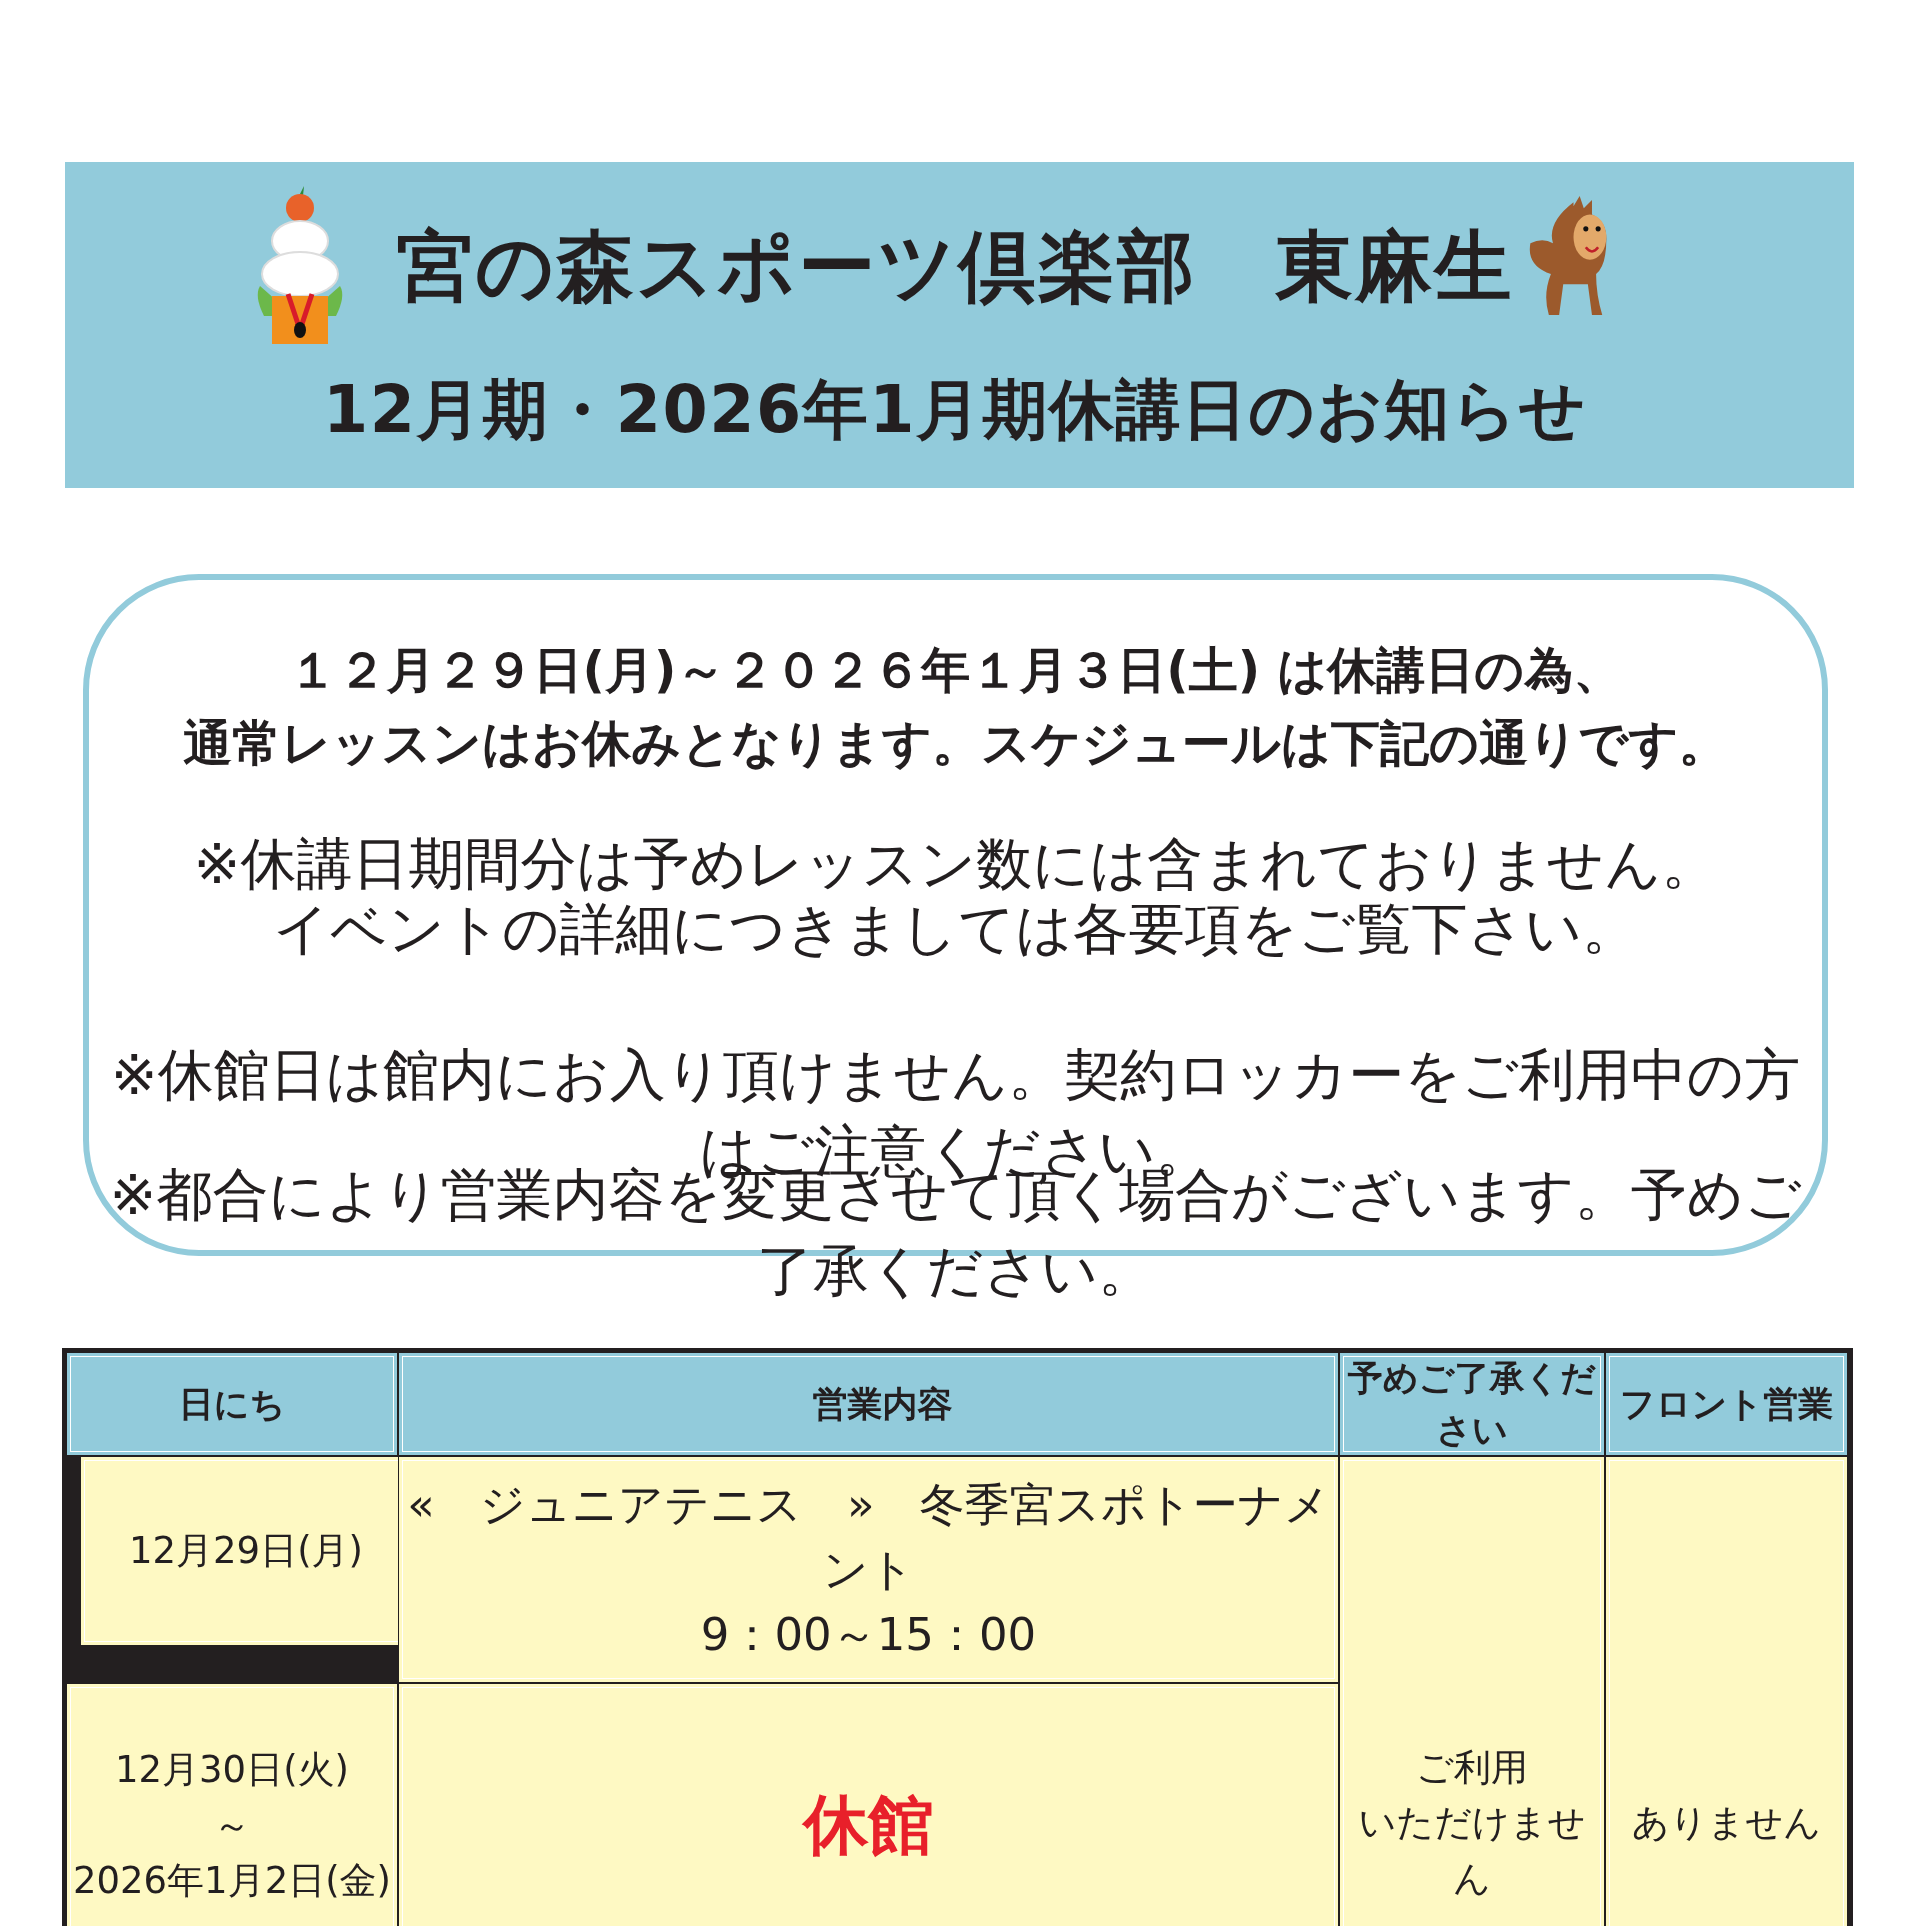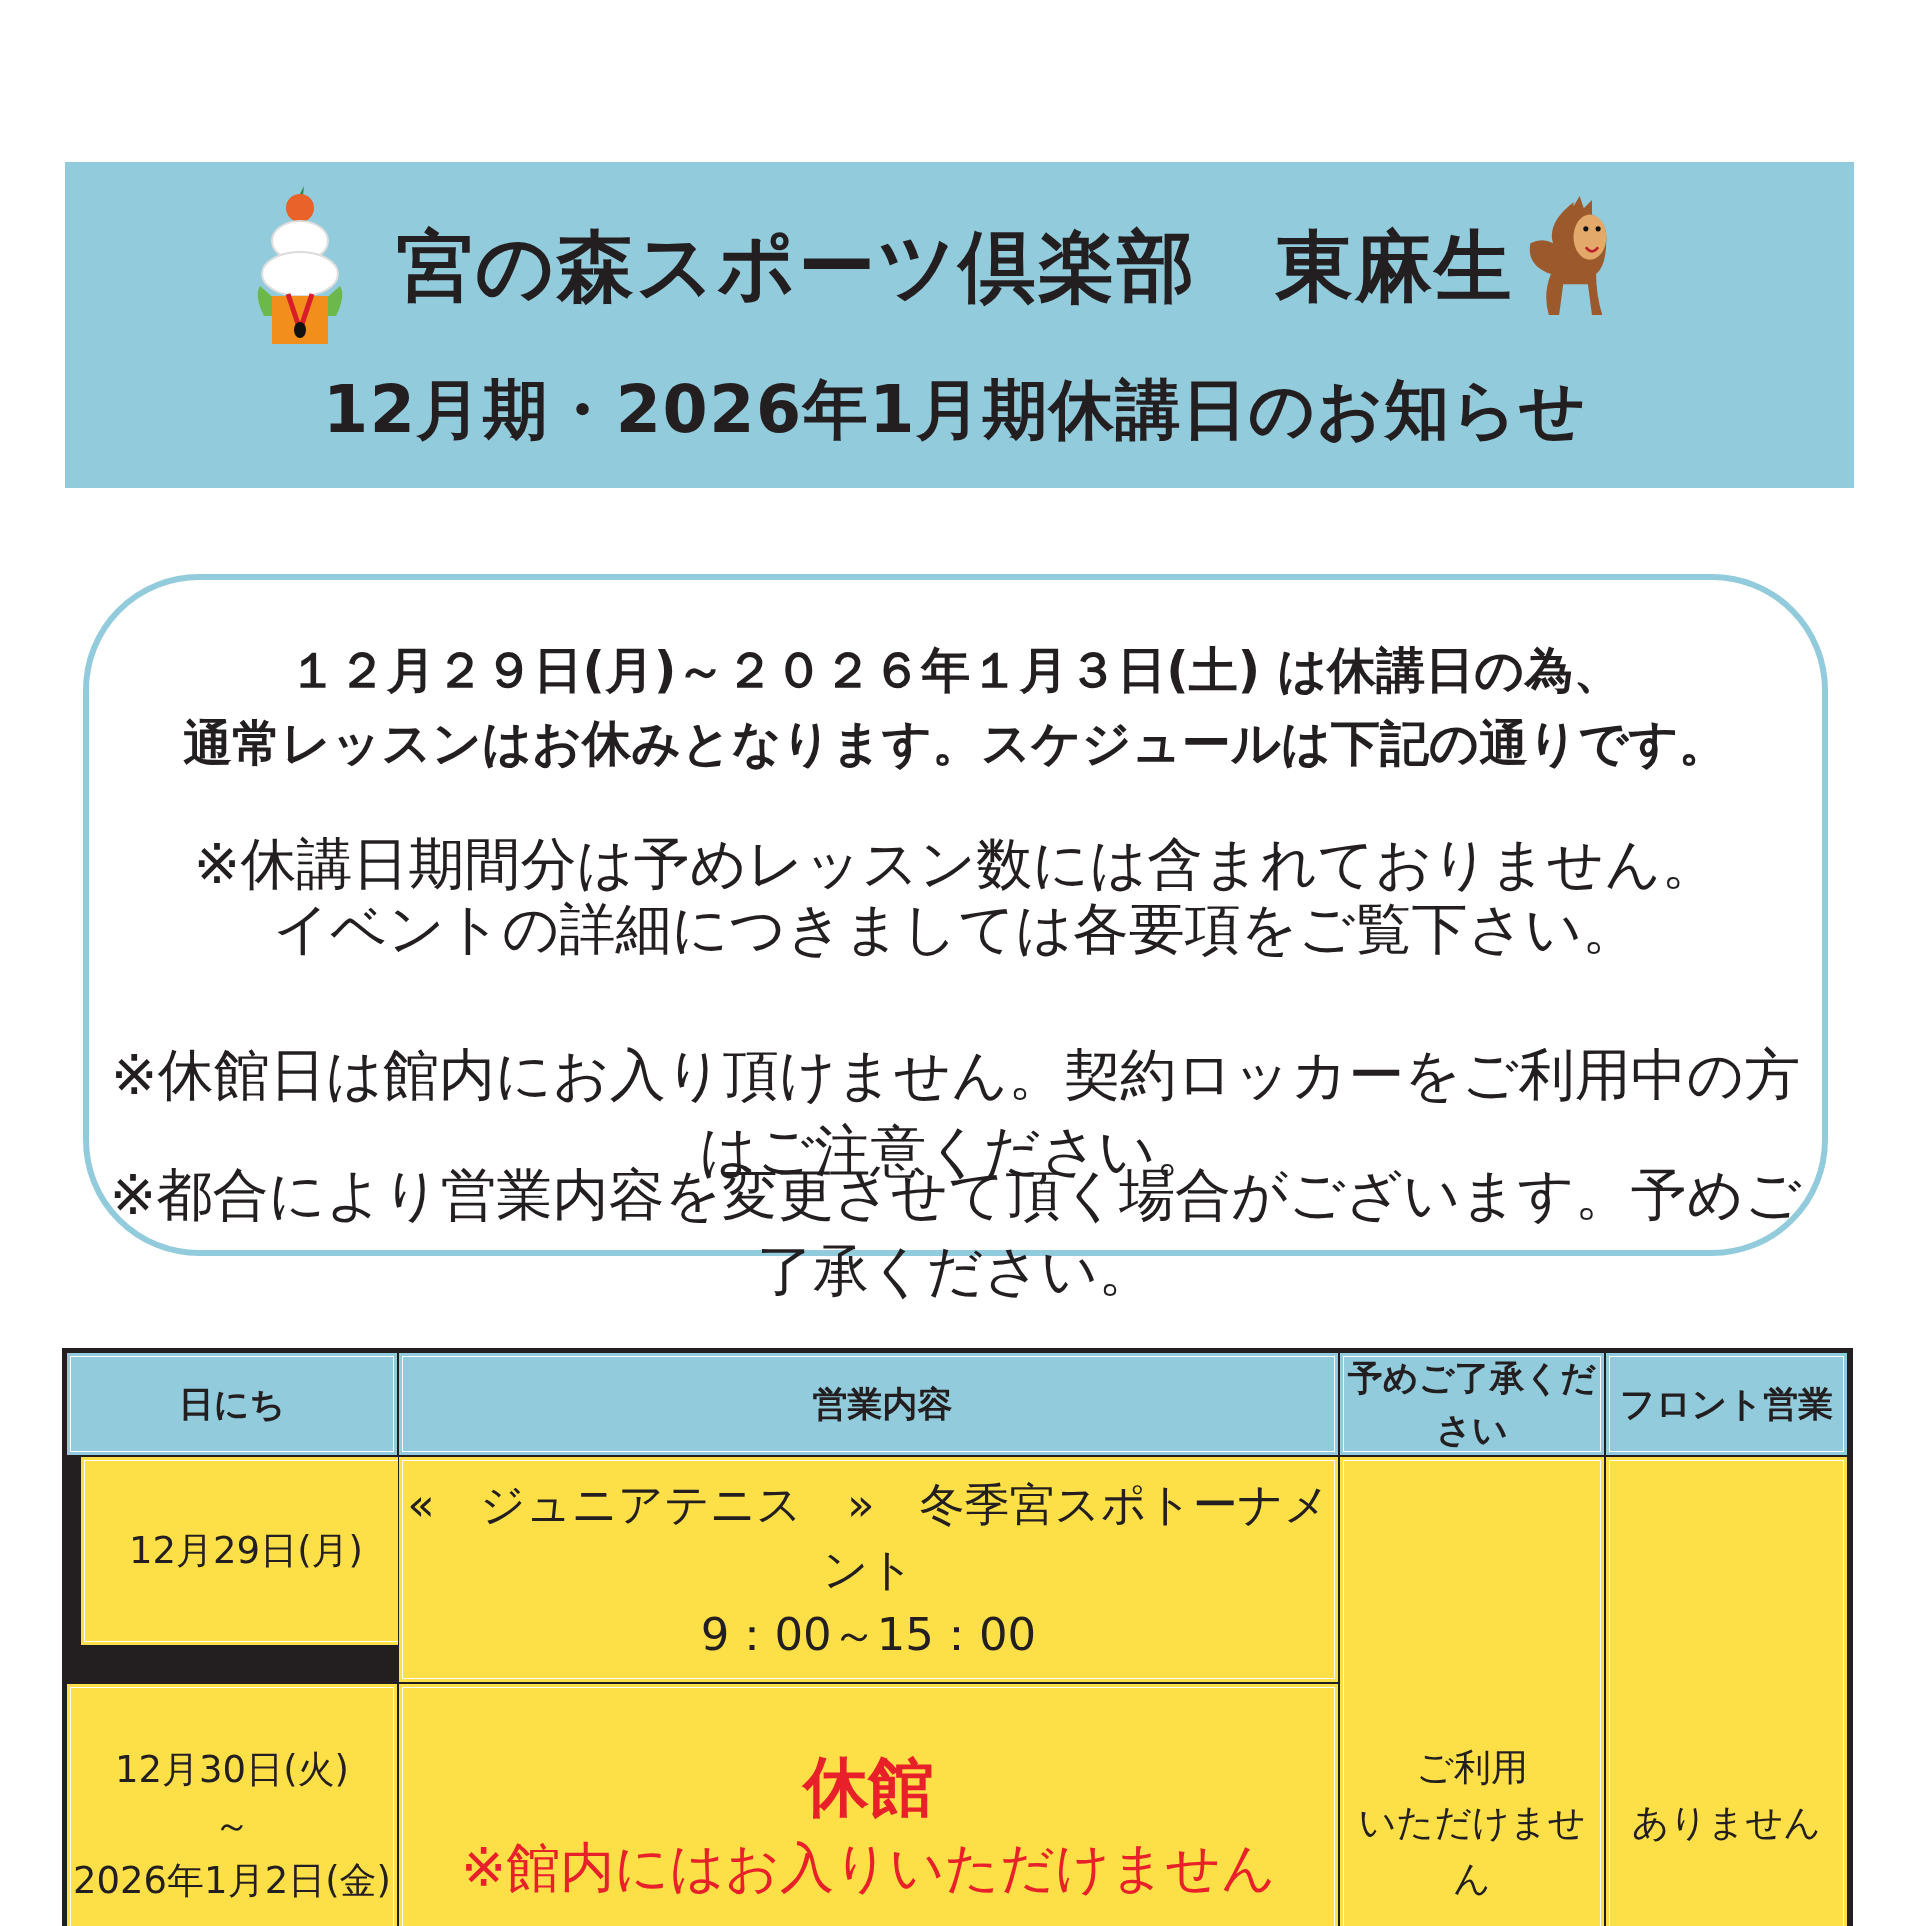--- a/index.html
+++ b/index.html
@@ -34,21 +34,21 @@
   }
   .n-bold { font-weight: bold; font-size: 49px; position: absolute; left: 0; width: 100%; }
   .n-line { font-size: 56px; position: absolute; left: 0; width: 100%; }
 
   
   .sched {
     position: absolute; left: 62px; top: 1348px; width: 1791px; height: 847px;
     border: 4.6px solid #231f20; box-sizing: border-box; background: #231f20;
   }
   .cell {
-    position: absolute; box-sizing: border-box; background: #fde047;
+    position: absolute; box-sizing: border-box; background: #fef9c3;
     border: 1.9px solid #231f20; outline: 1.5px solid #ffffff; outline-offset: -5.4px;
     display: flex; flex-direction: column; align-items: center; justify-content: center;
     text-align: center; font-size: 37px; line-height: 1.5;
   }
   .hd { background: #92cbdb; font-weight: bold; font-size: 35px; }
   .event { font-size: 45px; line-height: 1.45; }
   .closed-title { color: #e8202a; font-weight: bold; font-size: 65px; line-height: 1.3; }
   .closed-sub { color: #e8202a; font-size: 54px; line-height: 1.4; }
 </style>
 </head>
@@ -104,21 +104,20 @@
     <span>9：00～15：00</span>
   </div>
 
   <div class="cell" style="left:0;top:331px;width:332px;height:285px;">
     <span>12月30日(火)</span>
     <span>～</span>
     <span>2026年1月2日(金)</span>
   </div>
   <div class="cell" style="left:332px;top:331px;width:941px;height:285px;">
     <span class="closed-title">休館</span>
-    <span class="closed-sub">※館内にはお入りいただけません</span>
   </div>
 
   <div class="cell" style="left:1273px;top:104px;width:266px;height:734px;">
     <span>ご利用</span>
     <span>いただけません</span>
   </div>
   <div class="cell" style="left:1539px;top:104px;width:243px;height:734px;">
     <span>ありません</span>
   </div>
 </div>

